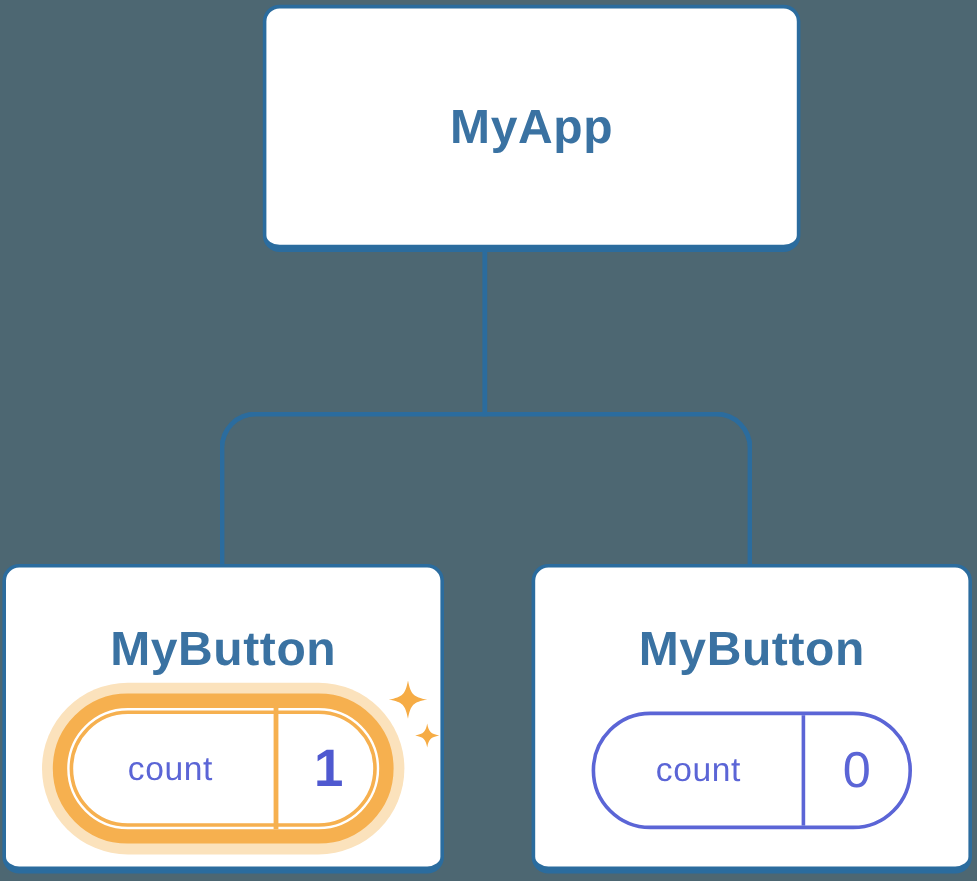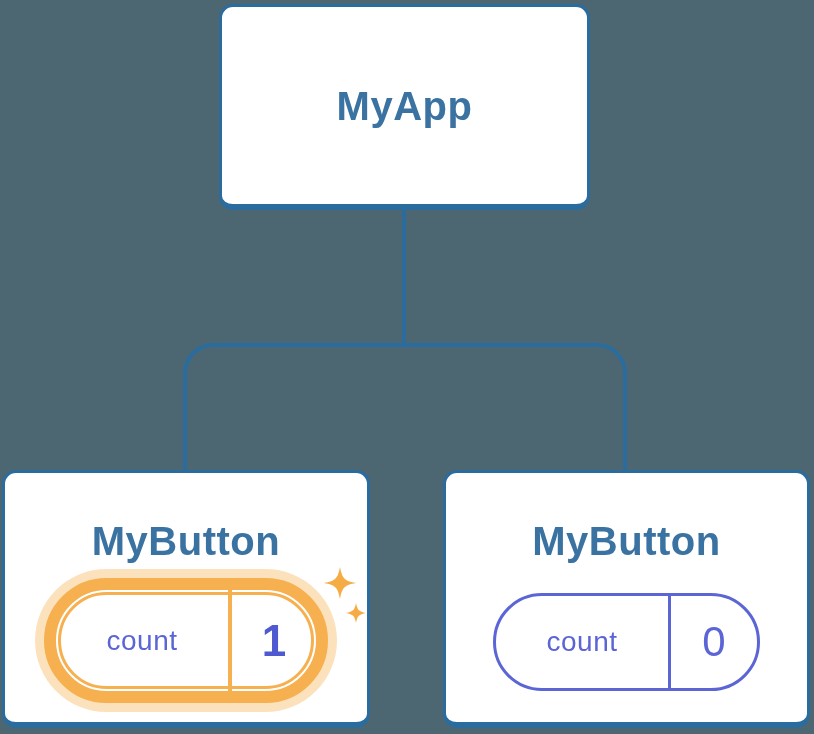--- a/index.html
+++ b/index.html
@@ -28,21 +28,21 @@
   }
   
   .node{
     position:absolute;
     background:var(--node-fill);
     border:3px solid var(--node-border);
     border-bottom:6px solid var(--node-border);
     border-radius:14px;
   }
   .node-root{
-    left:219px;top:4px;width:371px;height:206px;
+    left:219px;top:4px;width:448px;height:206px;
     display:flex;align-items:center;justify-content:center;
   }
   .node-child{
     top:470px;width:368px;height:258px;
     display:flex;flex-direction:column;align-items:center;
   }
   .node-child-left{left:2px;}
   .node-child-right{left:443px;width:367px;}
   .node-title{
     color:var(--title-text);

